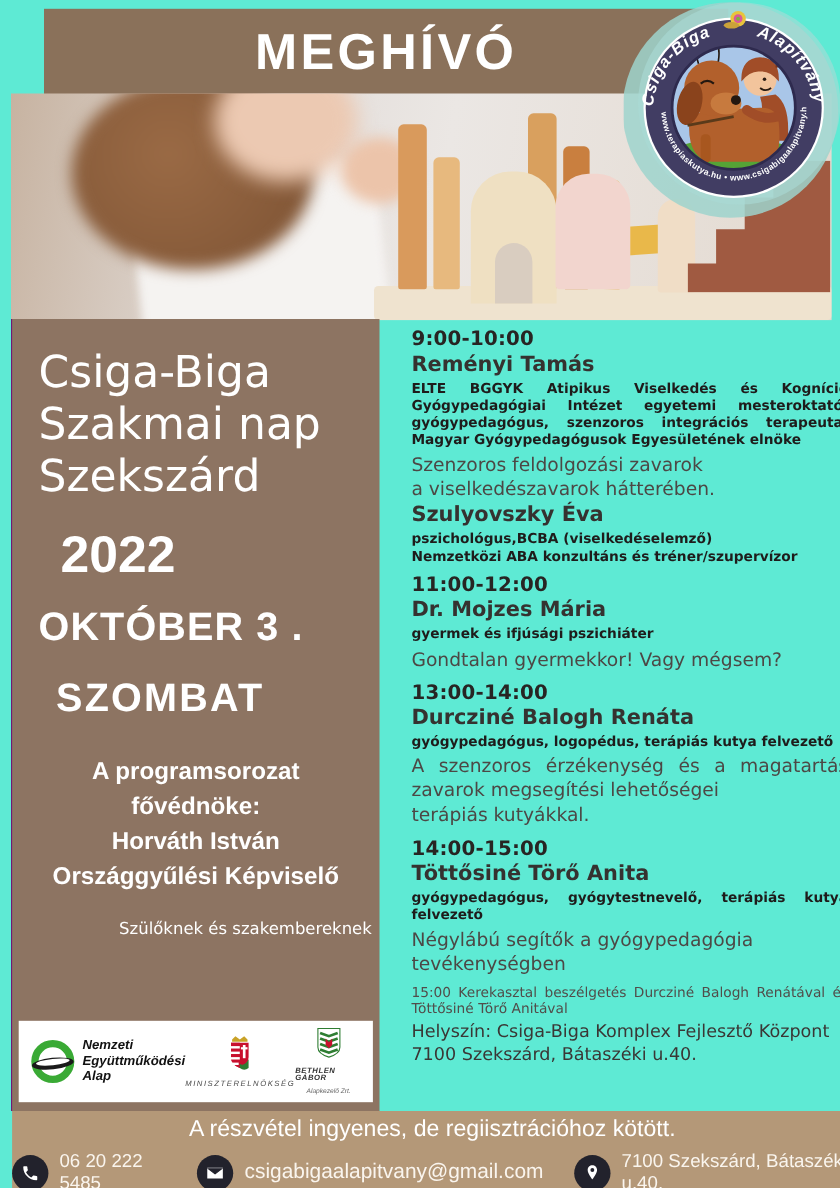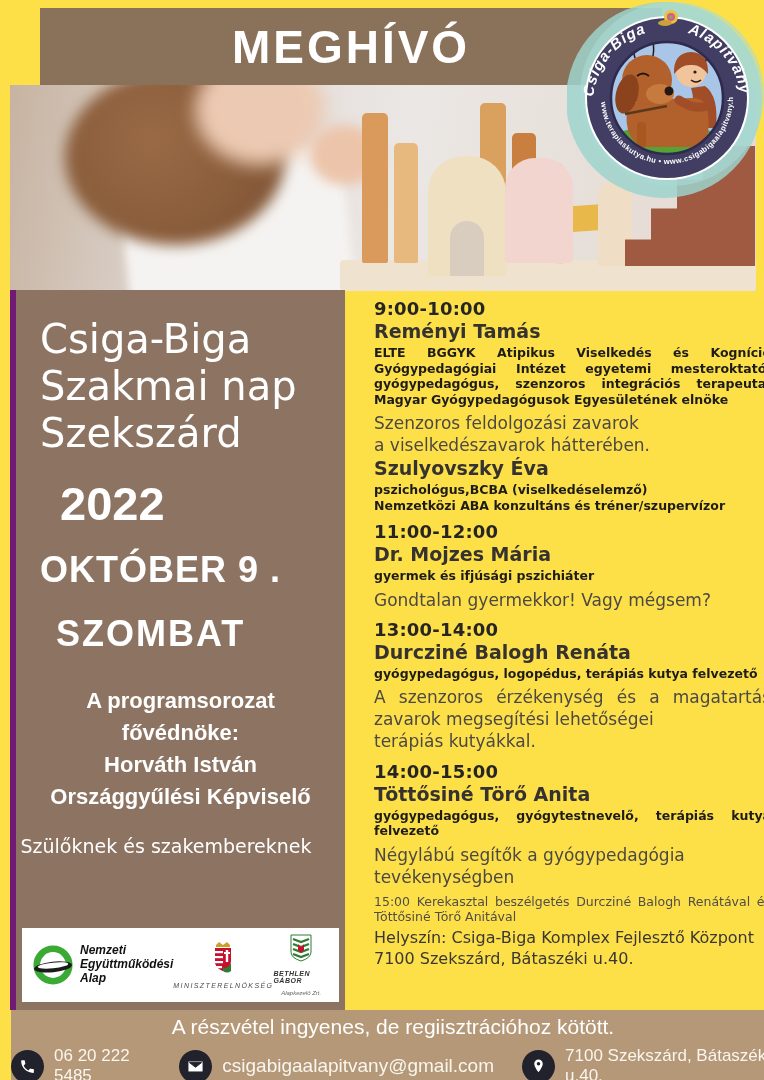--- a/index.html
+++ b/index.html
@@ -1,17 +1,17 @@
 <!DOCTYPE html>
 <html><head>
 <meta charset="utf-8">
 <style>
   html,body{margin:0;padding:0;width:764px;height:1080px;overflow:hidden;
     font-family:"DejaVu Sans", sans-serif;background:#d8d3d1;}
-  .poster{position:relative;width:764px;height:1080px;background:#fde047;overflow:hidden;}
+  .poster{position:relative;width:764px;height:1080px;background:#5eead4;overflow:hidden;}
 
   
   .title-box{position:absolute;left:40px;top:8px;width:622px;height:78px;background:#8a715a;
     display:flex;align-items:center;justify-content:center;}
   .title-box h1{margin:0;color:#fff;font-family:"Liberation Sans",sans-serif;
     font-size:46px;font-weight:800;letter-spacing:3px;}
 
   
   .photo{position:absolute;left:10px;top:85px;width:746px;height:206px;overflow:hidden;
     background:linear-gradient(100deg,#c7b3a1 0%,#e2dcd8 30%,#ebe7e4 52%,#e3d9cf 100%);}
@@ -35,28 +35,28 @@
   .arch-hole{left:440px;bottom:15px;width:34px;height:55px;background:#d9cdc0;border-radius:17px 17px 0 0;}
   .stair{left:615px;bottom:25px;width:130px;height:120px;background:#a05a41;
     clip-path:polygon(0 100%,0 78%,20% 78%,20% 52%,40% 52%,40% 28%,60% 28%,60% 6%,80% 6%,80% 0,100% 0,100% 100%);}
   .block-r{left:588px;bottom:25px;width:34px;height:85px;background:#f0ddc6;border-radius:16px 16px 3px 3px;}
 
   
   .badge{position:absolute;left:567px;top:-6px;width:200px;height:212px;}
 
   
   .sidebar{position:absolute;left:10px;top:290px;width:335px;height:720px;background:#8d7462;
-    border-left:6px solid #701a75;box-sizing:border-box;color:#fff;}
+    border-left:1px solid #701a75;box-sizing:border-box;color:#fff;}
   .side-title{margin:26px 0 0 24px;width:270px;font-size:40px;line-height:1.17;font-weight:400;color:#fff;}
   .year{margin:20px 0 0 44px;font-family:"Liberation Sans",sans-serif;font-size:47px;font-weight:800;}
   .date{margin:18px 0 0 24px;font-family:"Liberation Sans",sans-serif;font-size:36px;font-weight:800;letter-spacing:1px;}
   .day{margin:22px 0 0 40px;font-family:"Liberation Sans",sans-serif;font-size:36px;font-weight:800;letter-spacing:2px;}
   .patron{margin:30px auto 0;width:300px;text-align:center;font-family:"Liberation Sans",sans-serif;
     font-size:22px;font-weight:700;line-height:1.45;}
-  .audience{margin:22px auto 0;width:320px;text-align:left;font-size:19px;font-weight:400;}
+  .audience{margin:22px auto 0;width:320px;text-align:right;font-size:15px;font-weight:400;}
   .partners{position:absolute;left:6px;right:6px;bottom:8px;height:74px;background:#fff;
     display:flex;align-items:center;justify-content:space-between;padding:0 10px;box-sizing:border-box;font-style:italic;}
   .partner{display:flex;align-items:center;gap:6px;}
   .partner-col{display:flex;flex-direction:column;align-items:center;}
   .nea-name{font-family:"Liberation Sans",sans-serif;font-size:12px;font-weight:700;color:#111;
     line-height:1.15;white-space:pre-line;}
   .min-name{font-size:7px;letter-spacing:1.4px;color:#4a4a4a;margin-top:3px;font-family:"Liberation Sans",sans-serif;}
   .bg-name{font-size:7px;font-weight:700;color:#333;margin-top:2px;letter-spacing:.5px;font-family:"Liberation Sans",sans-serif;}
   .bg-sub{font-size:6px;color:#666;font-family:"Liberation Sans",sans-serif;}
 
@@ -158,21 +158,21 @@
       </text>
       <text font-family="Liberation Sans, sans-serif" font-size="7.6" font-weight="bold" fill="#ffffff" letter-spacing=".4">
         <textPath href="#arcBottom" startOffset="2%">www.terapiaskutya.hu • www.csigabigaalapitvany.hu</textPath>
       </text>
     </svg>
   </div>
 
   <div class="sidebar">
     <div class="side-title">Csiga-Biga Szakmai nap Szekszárd</div>
     <div class="year">2022</div>
-    <div class="date">OKTÓBER 9 .</div>
+    <div class="date">OKTÓBER 3 .</div>
     <div class="day">SZOMBAT</div>
     <div class="patron">
       <span>A programsorozat fővédnöke:</span><br>
       <span>Horváth István</span><br>
       <span>Országgyűlési Képviselő</span>
     </div>
     <div class="audience">Szülőknek és szakembereknek</div>
 
     <div class="partners">
       <div class="partner">

